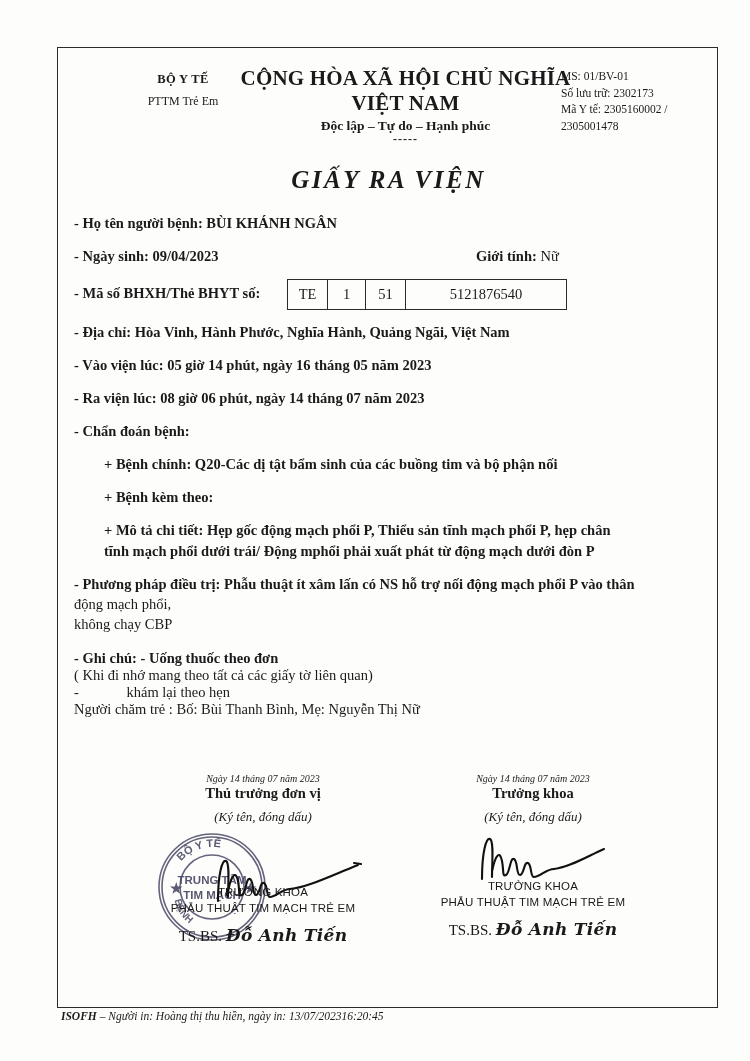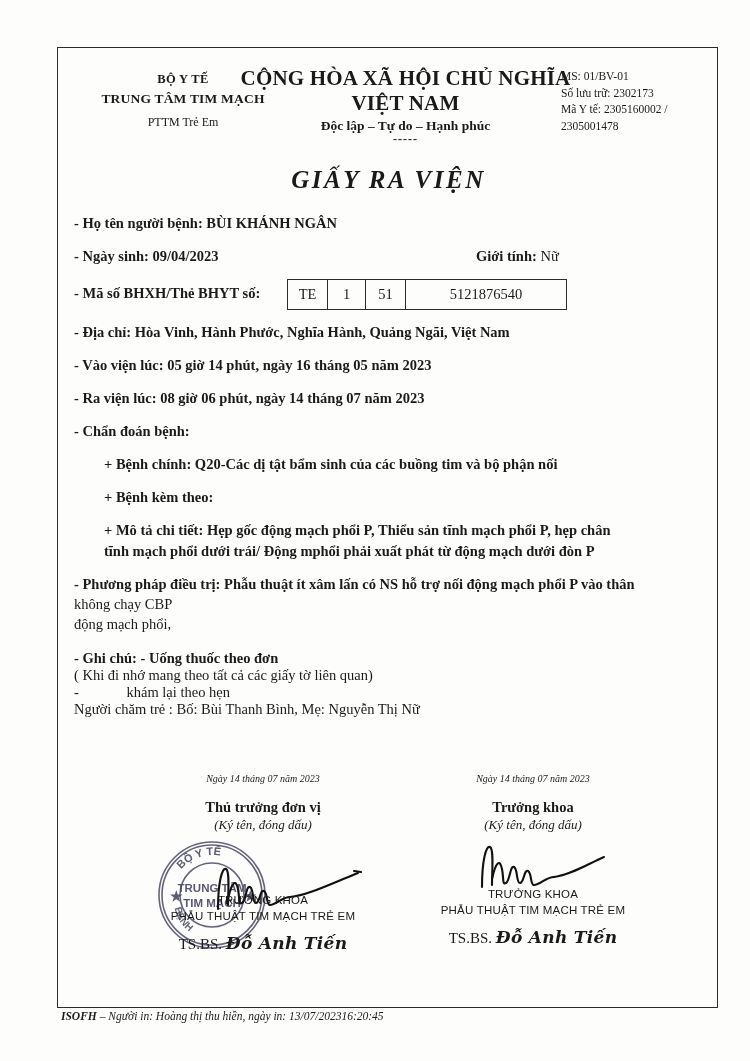--- a/index.html
+++ b/index.html
@@ -206,26 +206,26 @@
   .sign-left  { left: 60px; }
   .sign-right { left: 330px; }
 
   .sign-date {
     font-size: 10px;
     font-style: italic;
   }
   .sign-role {
     font-size: 14.5px;
     font-weight: bold;
-    margin-top: 15px;
+    margin-top: 1px;
   }
   .sign-hint {
     font-size: 13px;
     font-style: italic;
-    margin-top: 1px;
+    margin-top: 7px;
   }
 
   .sign-graphic {
     position: relative;
     height: 120px;
     margin-top: 2px;
   }
 
   .stamp {
     position: absolute;
@@ -290,21 +290,20 @@
 <body>
 
 <div class="scan-bg"></div>
 
 <div class="page-frame">
   <div class="inner">
 
     <div class="header">
       <div class="org-block">
         <div class="org-line1">BỘ Y TẾ</div>
-        <div class="org-line2">TRUNG TÂM TIM MẠCH</div>
         <div class="org-line3">PTTM Trẻ Em</div>
       </div>
 
       <div class="national-block">
         <div class="nat-line1">CỘNG HÒA XÃ HỘI CHỦ NGHĨA VIỆT NAM</div>
         <div class="nat-line2">Độc lập – Tự do – Hạnh phúc</div>
         <div class="nat-dashes">-----</div>
       </div>
 
       <div class="meta-block">
@@ -377,22 +376,22 @@
         <span class="lbl">+ Mô tả chi tiết:</span>
         <span class="val">Hẹp gốc động mạch phổi P, Thiểu sản tĩnh mạch phổi P, hẹp chân</span>
         <div class="sub-cont" style="padding-left:0;">
           <span class="val">tĩnh mạch phổi dưới trái/ Động mphổi phải xuất phát từ động mạch dưới đòn P</span>
         </div>
       </div>
 
       <div class="row">
         <span class="lbl">- Phương pháp điều trị:</span>
         <span class="val">Phẫu thuật ít xâm lấn có NS hỗ trợ nối động mạch phổi P vào thân</span>
+        <div>động mạch phổi,</div>
         <div>không chạy CBP</div>
-        <div>động mạch phổi,</div>
       </div>
 
       <div class="note-indent" style="margin-top:16px;">
         <div>
           <span class="lbl">- Ghi chú:</span>
           <span class="val">- Uống  thuốc  theo đơn</span>
         </div>
         <div>( Khi đi nhớ mang theo tất cả các giấy tờ liên quan)</div>
         <div style="position:relative;">
           <span>-</span>

